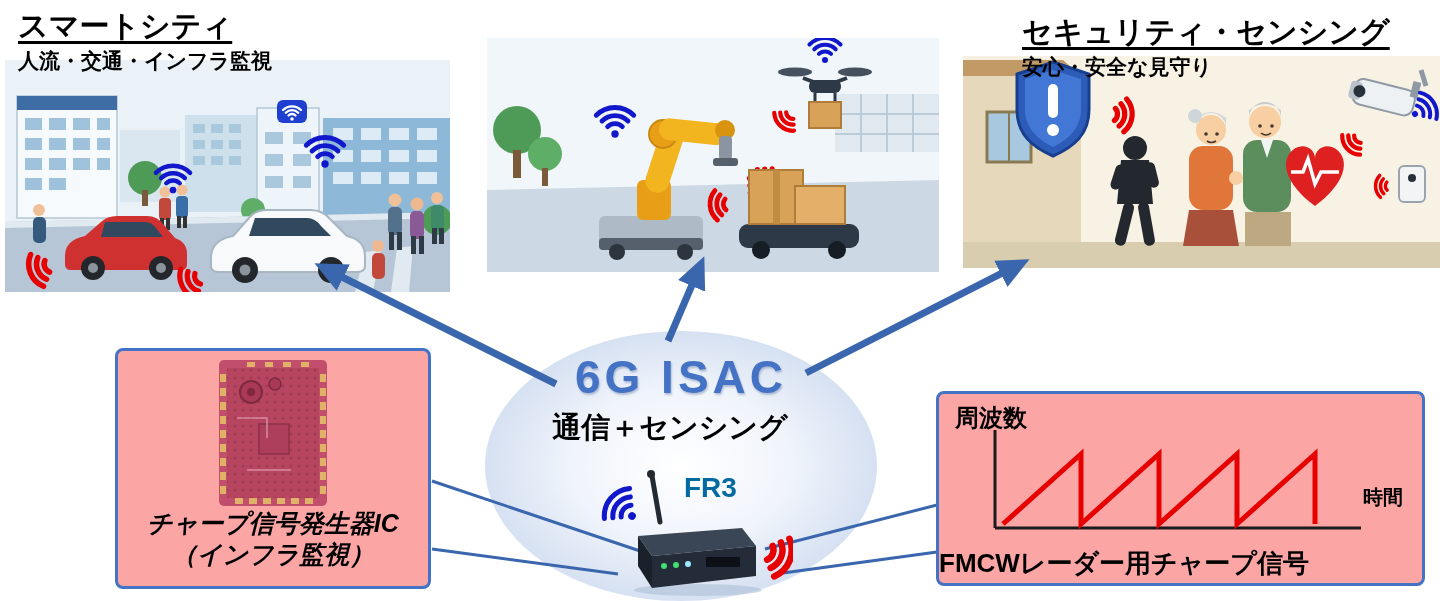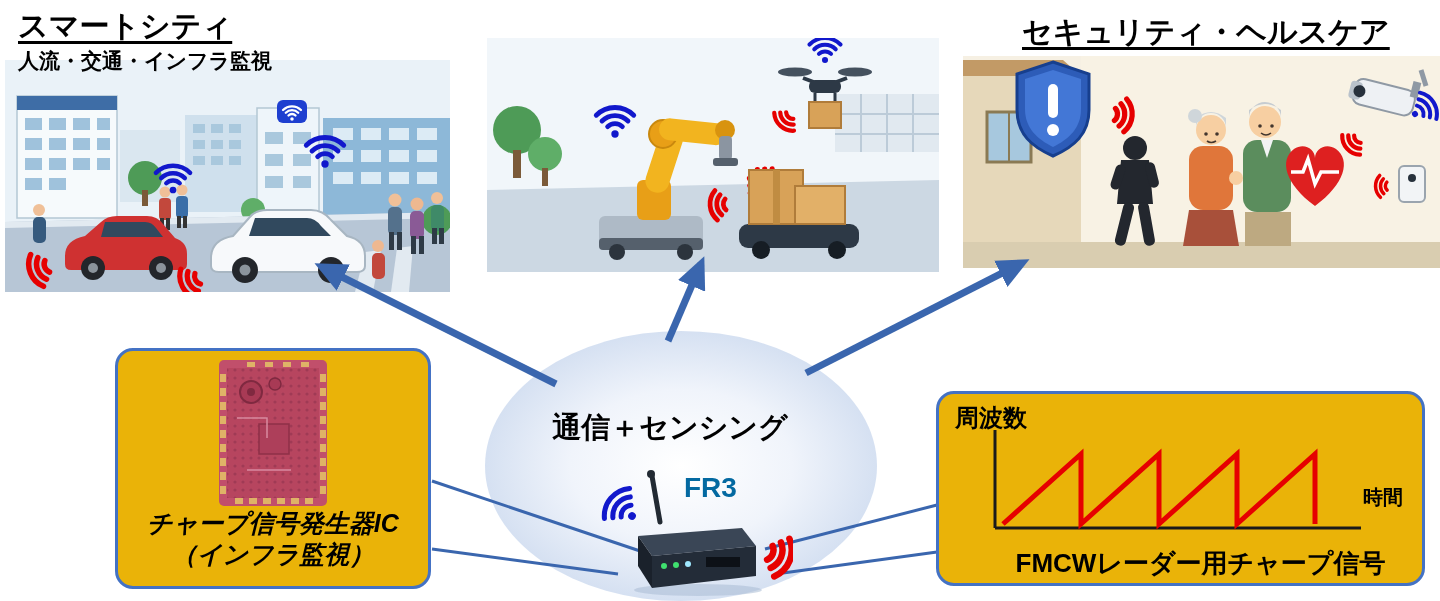--- a/index.html
+++ b/index.html
@@ -27,33 +27,33 @@
   .ah { fill:var(--arrow-blue); }
 
   .center-text { position:absolute; z-index:3; text-align:center; white-space:nowrap; }
   .isac-title { left:485px; top:350px; width:392px; font-size:46px; font-weight:bold;
                 color:var(--isac-text-blue); letter-spacing:4px;
                 text-shadow:1px 2px 2px rgba(40,70,130,.30); }
   .isac-sub { left:474px; top:408px; width:392px; font-size:29px; font-weight:bold; color:#000; }
   .fr3 { left:684px; top:472px; font-size:28px; font-weight:bold; color:#0369a1; }
   .router-wrap { position:absolute; left:598px; top:462px; width:195px; height:136px; z-index:3; }
 
-  .info-box { position:absolute; background:#eab308; border:3px solid var(--box-border-blue);
-              border-radius:18px; z-index:4; }
+  .info-box { position:absolute; background:#fca5a5; border:3px solid var(--box-border-blue);
+              border-radius:8px; z-index:4; }
   .left-box { left:115px; top:348px; width:316px; height:241px;
               display:flex; flex-direction:column; align-items:center;font-style:italic; }
   .left-box .chip { margin-top:7px; }
   .box-caption { font-size:25px; font-weight:bold; color:#000; line-height:1.22; text-align:center; white-space:nowrap; }
 
   .right-box { left:936px; top:391px; width:489px; height:195px; }
   .chart-ylabel { position:absolute; left:16px; top:8px; font-size:24px; font-weight:bold; white-space:nowrap; }
   .chart-xlabel { position:absolute; left:424px; top:90px; font-size:20px; font-weight:bold; white-space:nowrap; }
   .chart-area { position:absolute; left:14px; top:30px; }
-  .right-caption { position:absolute; left:0; top:152px; width:100%; text-align:center;
-                   font-size:26px; font-weight:bold; white-space:nowrap;padding-left:40px; }
+  .right-caption { position:absolute; left:0; top:152px; width:100%; 
+                   font-size:26px; font-weight:bold; white-space:nowrap; }
 
   .wifi { color:var(--wifi-blue); }
   .radar { color:var(--radar-red); }
 </style>
 </head>
 <body>
 
 <svg width="0" height="0" style="position:absolute" aria-hidden="true">
   <defs>
     <g id="wifi" fill="none" stroke="currentColor" stroke-linecap="round">
@@ -73,21 +73,22 @@
   </defs>
 </svg>
 
 <div class="canvas">
 
   <div class="uc-head" style="left:18px;top:6px;width:385px">
     <div class="uc-title">スマートシティ</div>
     <div class="uc-sub">人流・交通・インフラ監視</div>
   </div>
   <div class="uc-head" style="left:1022px;top:12px;width:412px">
-    <div class="uc-title">セキュリティ・ヘルスケア</div>
+    <div class="uc-title">セキュリティ・センシング</div>
+    <div class="uc-sub">安心・安全な見守り</div>
   </div>
 
   <div class="scene" style="left:5px;top:60px;width:445px;height:232px">
     <svg viewBox="0 0 445 232">
       <rect width="445" height="232" fill="#eaf2f8"></rect>
       <rect x="115" y="70" width="60" height="72" fill="#dae7f0"></rect>
       <rect x="180" y="55" width="75" height="97" fill="#cfe0ed"></rect>
       <g fill="#a9c8dd">
         <rect x="188" y="64" width="12" height="9"></rect>
           <rect x="206" y="64" width="12" height="9"></rect>
@@ -349,20 +350,21 @@
     </defs>
     <line class="arrow" x1="556" y1="384" x2="322" y2="267" marker-end="url(#ah)"></line>
     <line class="arrow" x1="668" y1="341" x2="701" y2="264" marker-end="url(#ah)"></line>
     <line class="arrow" x1="806" y1="373" x2="1022" y2="263" marker-end="url(#ah)"></line>
     <line class="thin-line" x1="432" y1="481" x2="643" y2="552"></line>
     <line class="thin-line" x1="432" y1="549" x2="618" y2="574"></line>
     <line class="thin-line" x1="937" y1="505" x2="765" y2="549"></line>
     <line class="thin-line" x1="937" y1="552" x2="783" y2="573"></line>
   </svg>
 
+  <div class="center-text isac-title">6G ISAC</div>
   <div class="center-text isac-sub">通信＋センシング</div>
   <div class="center-text fr3">FR3</div>
 
   <div class="router-wrap">
     <svg viewBox="0 0 195 136">
       <ellipse cx="100" cy="128" rx="64" ry="6" fill="#a9bcd4" opacity="0.55"></ellipse>
       <line x1="62" y1="60" x2="54" y2="14" stroke="#222a33" stroke-width="5" stroke-linecap="round"></line>
       <circle cx="53" cy="12" r="4" fill="#222a33"></circle>
       <polygon points="40,74 144,66 158,84 54,94" fill="#3a4656"></polygon>
       <polygon points="54,94 158,84 158,114 54,126" fill="#232c38"></polygon>

